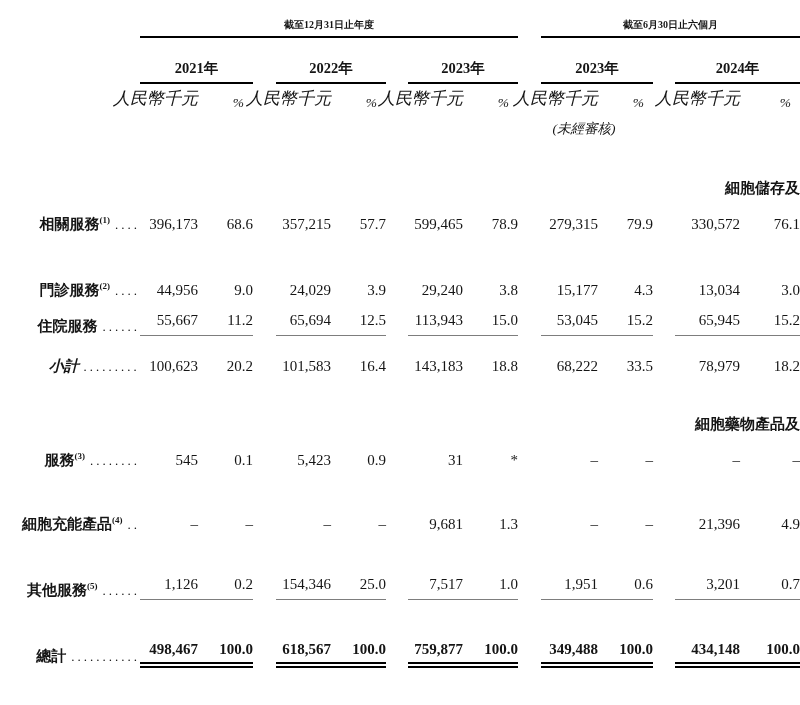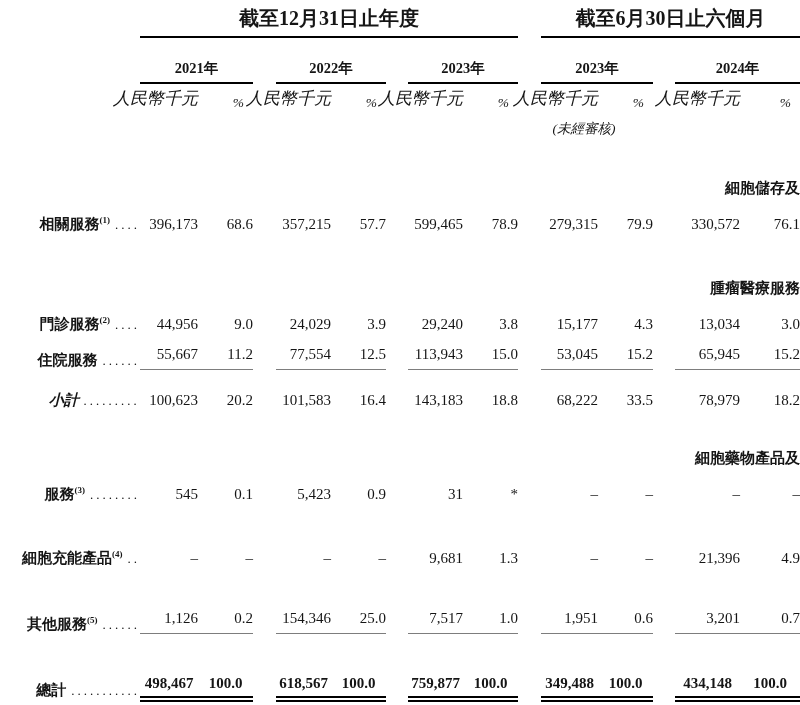--- a/index.html
+++ b/index.html
@@ -16,38 +16,38 @@
     vertical-align:bottom;padding:0;font-size:15px;line-height:1.15;
     overflow:visible;
   }
   .gap{}
   .num{text-align:right;white-space:nowrap;}
   .lbl{text-align:right;white-space:nowrap;font-weight:bold;padding-left:6px;}
   .indent{padding-left:22px;}
   .leader{letter-spacing:3px;font-weight:normal;font-size:13px;padding-left:5px;}
   sup{font-size:9px;font-weight:bold;line-height:0;}
   .grp{
-    text-align:center;font-weight:bold;font-size:20px;
+    text-align:center;font-weight:bold;font-size:10px;
     border-bottom:2px solid #000;padding-bottom:6px;white-space:nowrap;
   }
   .yr{
     text-align:center;font-weight:bold;font-size:14.5px;
     border-bottom:2px solid #000;padding-bottom:5px;white-space:nowrap;
   }
   .unit{position:relative;}
   .unit span{
     position:absolute;right:0;bottom:2px;font-style:italic;
     font-size:17px;white-space:nowrap;
   }
   .pcth{text-align:right;font-style:italic;font-size:13.5px;padding-right:9px;}
   .unaud{text-align:center;font-style:italic;font-size:13.5px;padding-right:26px;white-space:nowrap;}
   .uline{border-bottom:1px solid #7d7d7d;padding-bottom:5px;}
   .ital{font-style:italic;}
   .tot-lbl{font-weight:bold;}
-  .tot-num{font-weight:bold;border-bottom:6px double #000;padding-bottom:4px;text-align:center;}
+  .tot-num{font-weight:bold;border-bottom:6px double #000;padding-bottom:4px;}
 </style>
 </head>
 <body>
 
 <table>
   <colgroup>
     <col style="width:138px">
     <col style="width:58px">
       <col style="width:55px">
       <col style="width:23px">
@@ -143,23 +143,20 @@
     <td class="num">79.9</td>
     <td class="gap"></td>
     <td class="num">330,572</td>
     <td class="num">76.1</td>
   </tr>
 
   <tr style="height:30px">
         <td colspan="15"></td>
       </tr>
 
-  <tr style="height:34px">
-    <td colspan="15" class="lbl">腫瘤醫療服務</td>
-  </tr>
 
   <tr style="height:36px">
     <td class="lbl indent"><span>門診服務</span><sup>(2)</sup><span class="leader">....</span></td>
     <td class="num">44,956</td>
     <td class="num">9.0</td>
     <td class="gap"></td>
     <td class="num">24,029</td>
     <td class="num">3.9</td>
     <td class="gap"></td>
     <td class="num">29,240</td>
@@ -170,21 +167,21 @@
     <td class="gap"></td>
     <td class="num">13,034</td>
     <td class="num">3.0</td>
   </tr>
 
   <tr style="height:36px">
     <td class="lbl indent"><span>住院服務</span><span class="leader">......</span></td>
     <td class="num uline">55,667</td>
     <td class="num uline">11.2</td>
     <td class="gap"></td>
-    <td class="num uline">77,554</td>
+    <td class="num uline">65,694</td>
     <td class="num uline">12.5</td>
     <td class="gap"></td>
     <td class="num uline">113,943</td>
     <td class="num uline">15.0</td>
     <td class="gap"></td>
     <td class="num uline">53,045</td>
     <td class="num uline">15.2</td>
     <td class="gap"></td>
     <td class="num uline">65,945</td>
     <td class="num uline">15.2</td>

